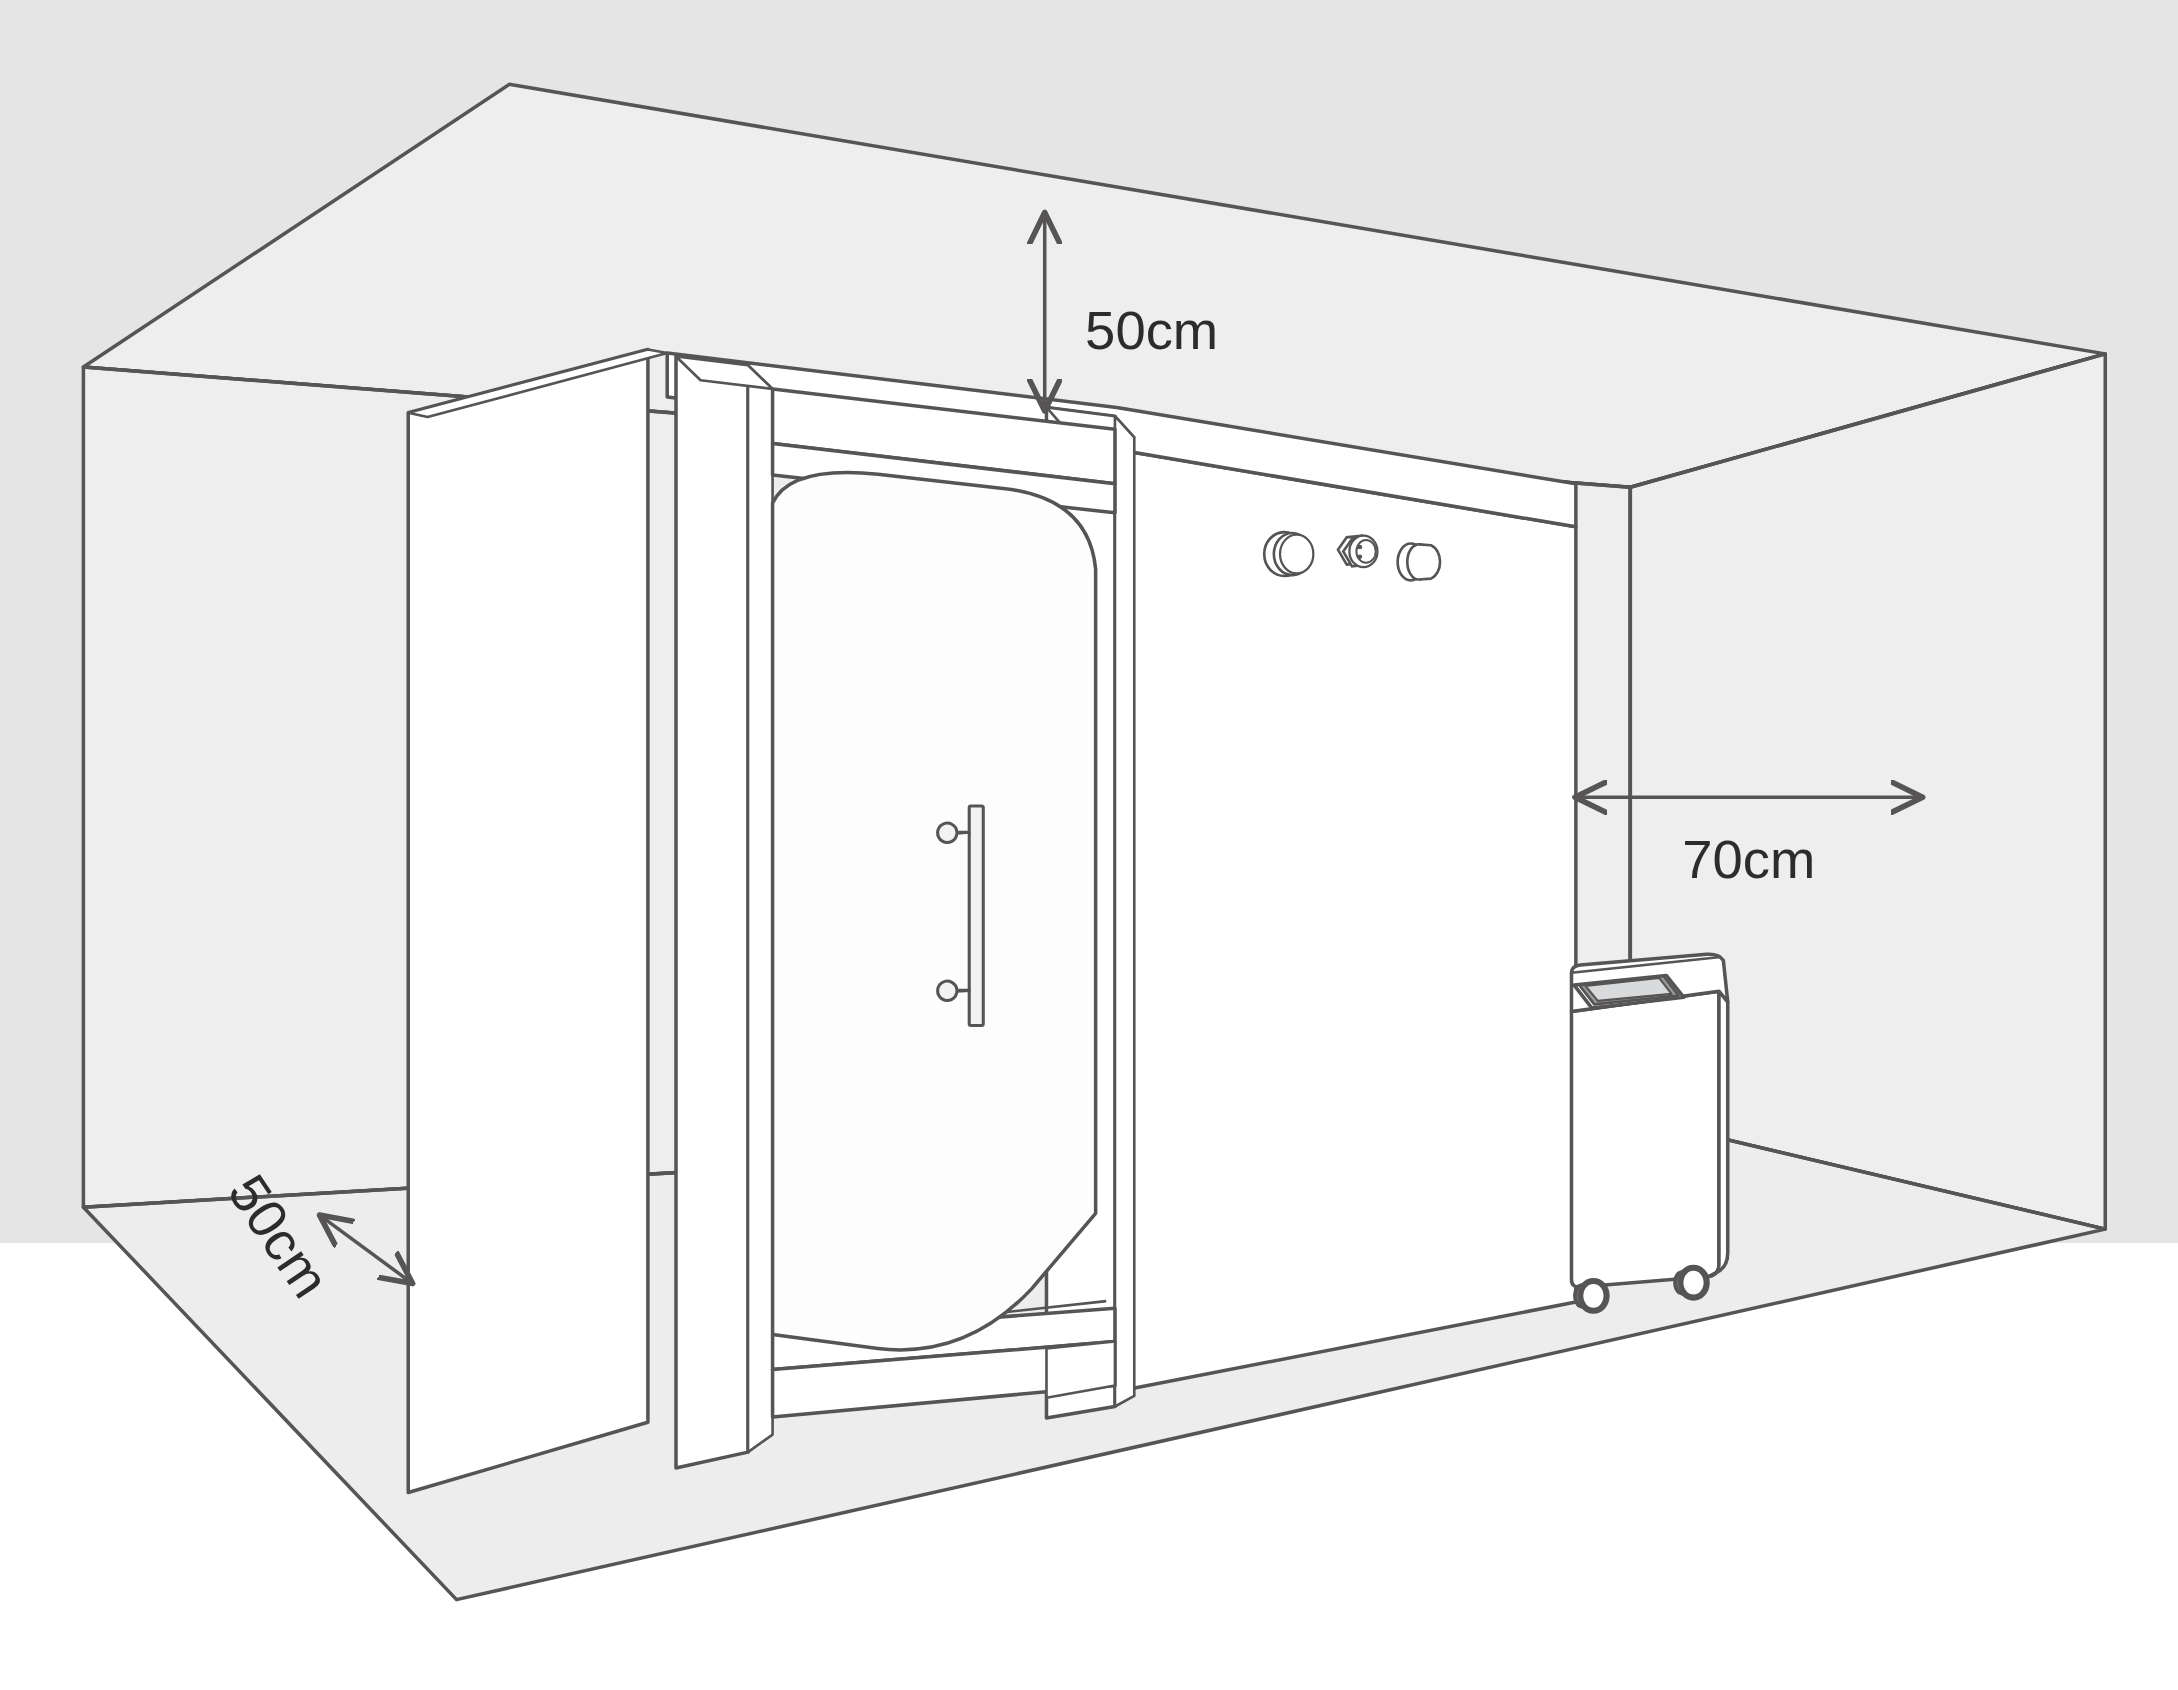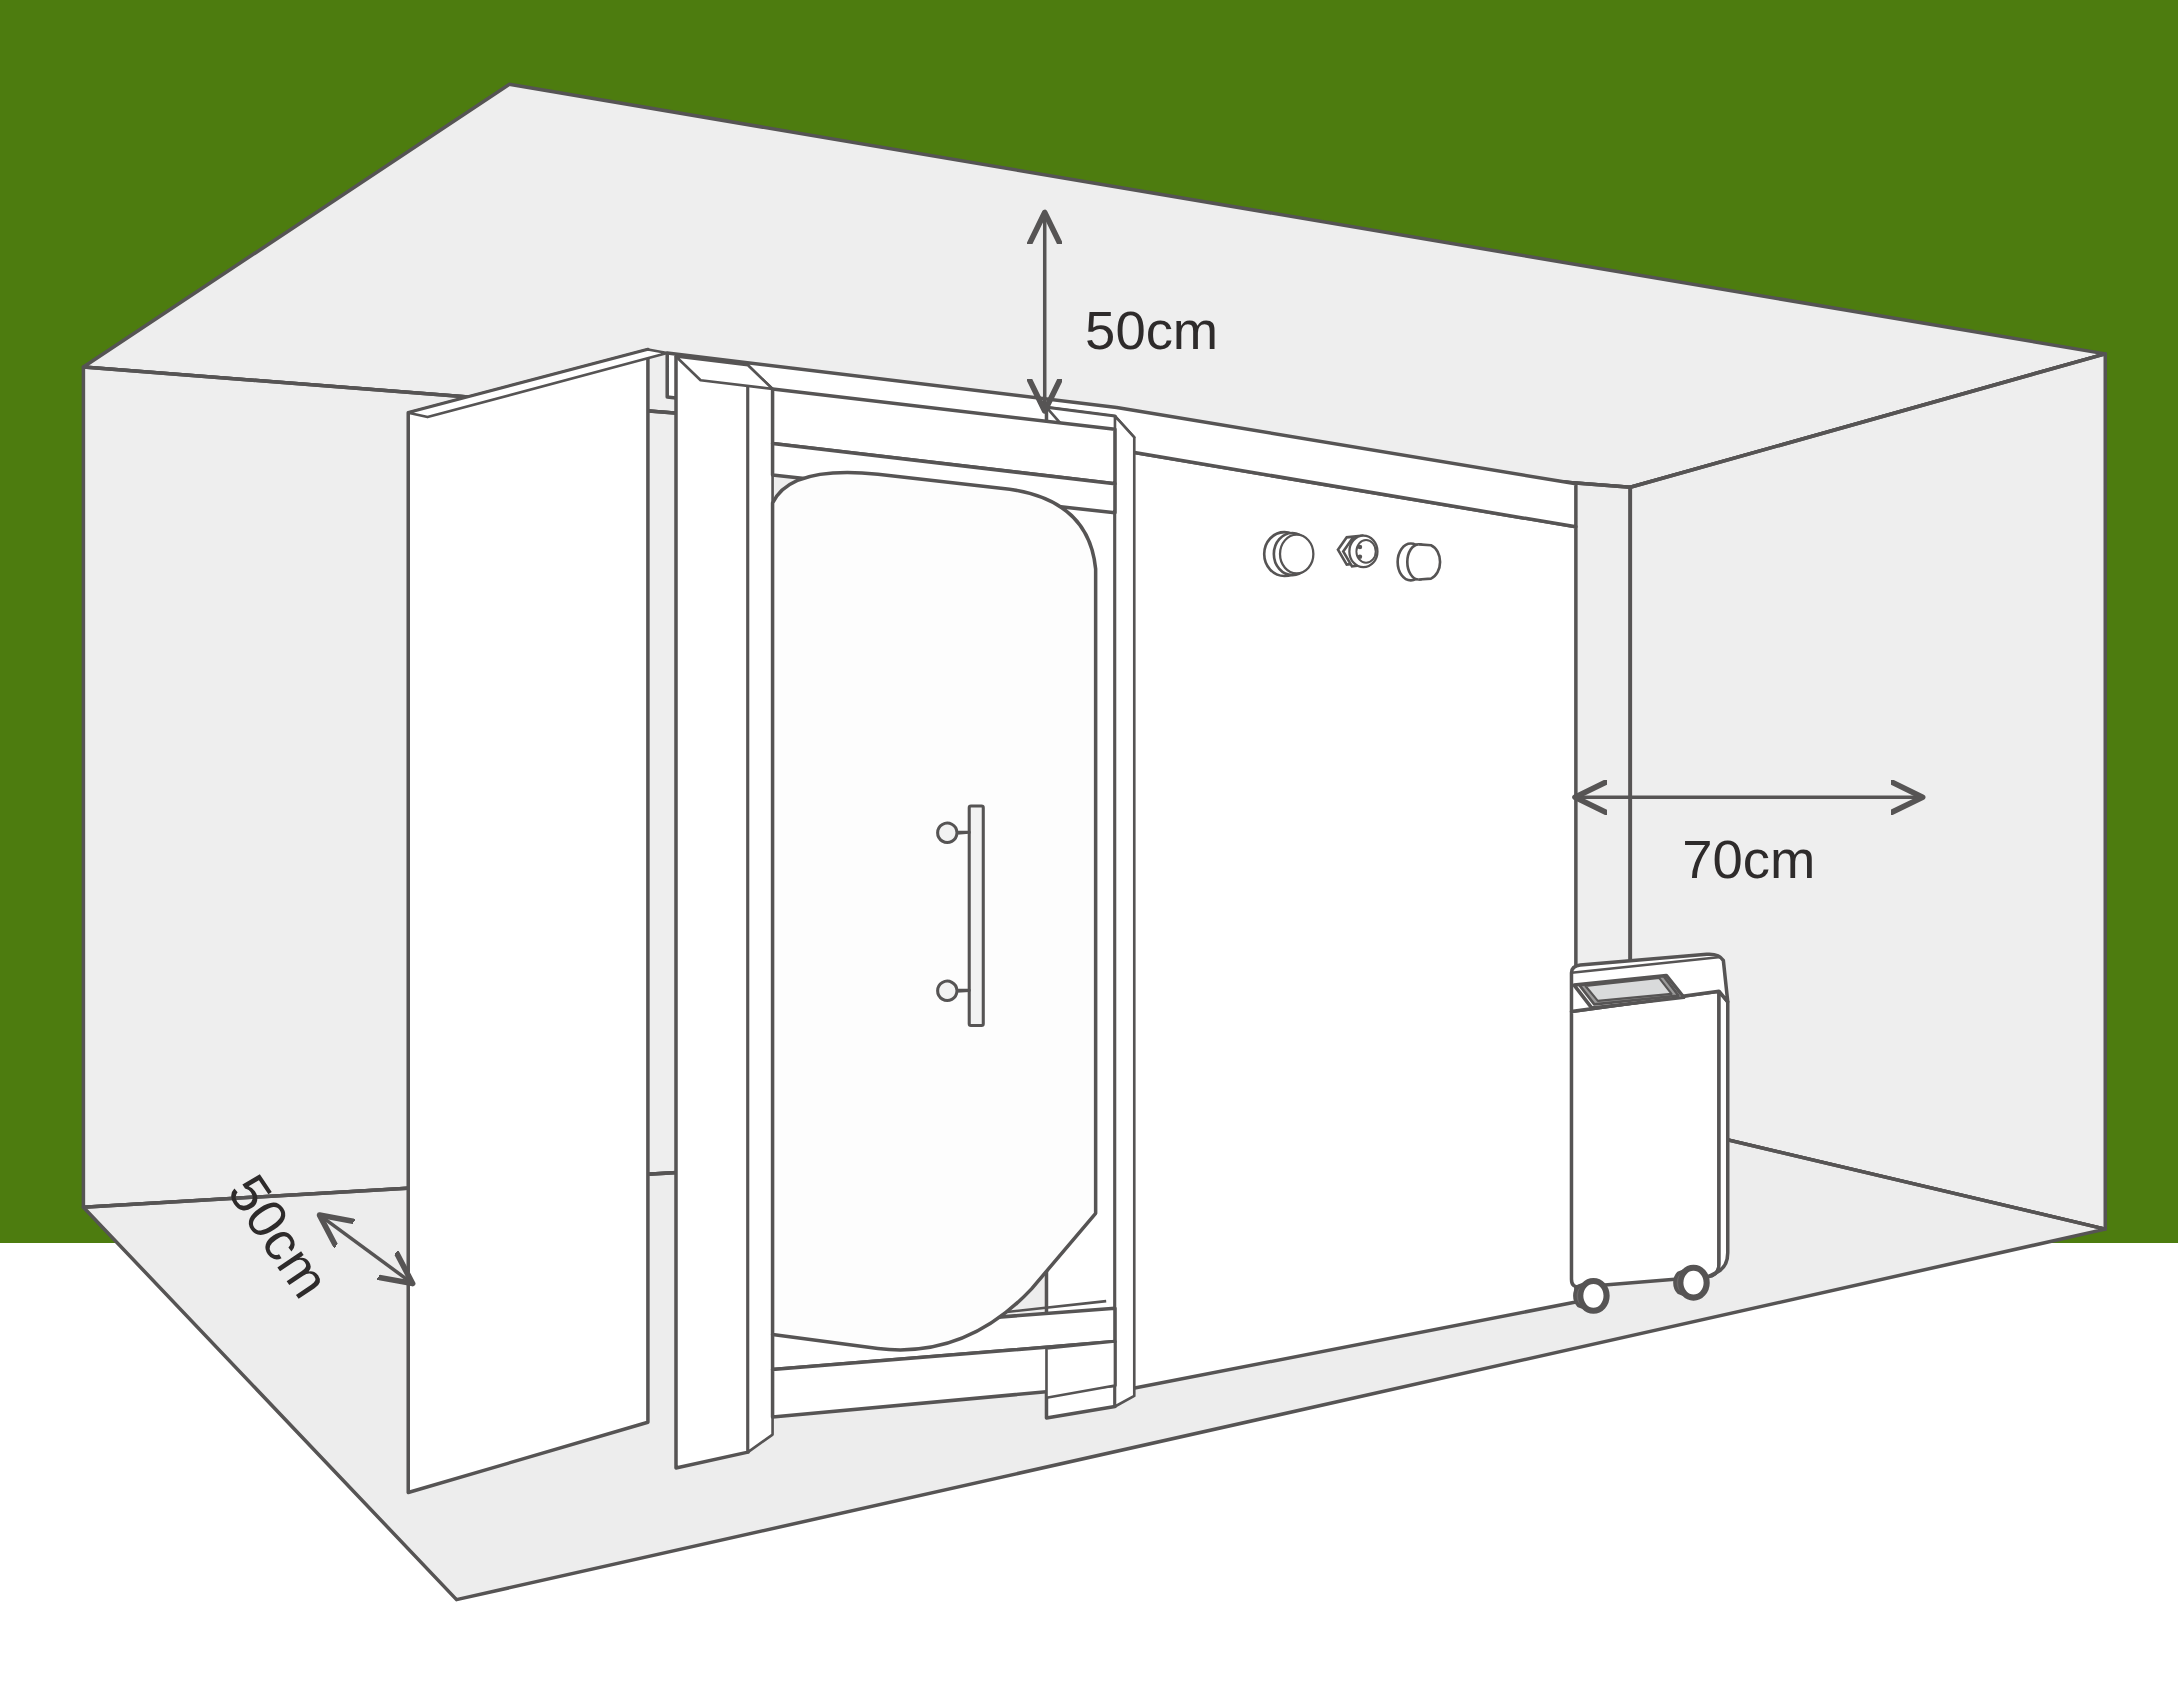--- a/index.html
+++ b/index.html
@@ -1,20 +1,20 @@
 <!DOCTYPE html>
 <html style="font-size:14px"><head>
 <meta charset="utf-8">
 <style>
   html,body{margin:0;padding:0;background:#ffffff;}
   body{
     width:2179px;height:1691px;overflow:hidden;
     font-family:"Liberation Sans", sans-serif;
   }
-  #stage{position:relative;width:2179px;height:1243px;background:#4d7c0f;}
+  #stage{position:relative;width:2179px;height:1243px;background:#e5e5e5;}
   svg#scene{position:absolute;left:0;top:0;width:2179px;height:1691px;display:block;}
   .dimlabel{
     font-family:"Liberation Sans", sans-serif;
     font-size:62px;
     fill:#2e2b2b;
     font-weight:400;
   }
 </style>
 </head>
 <body>

